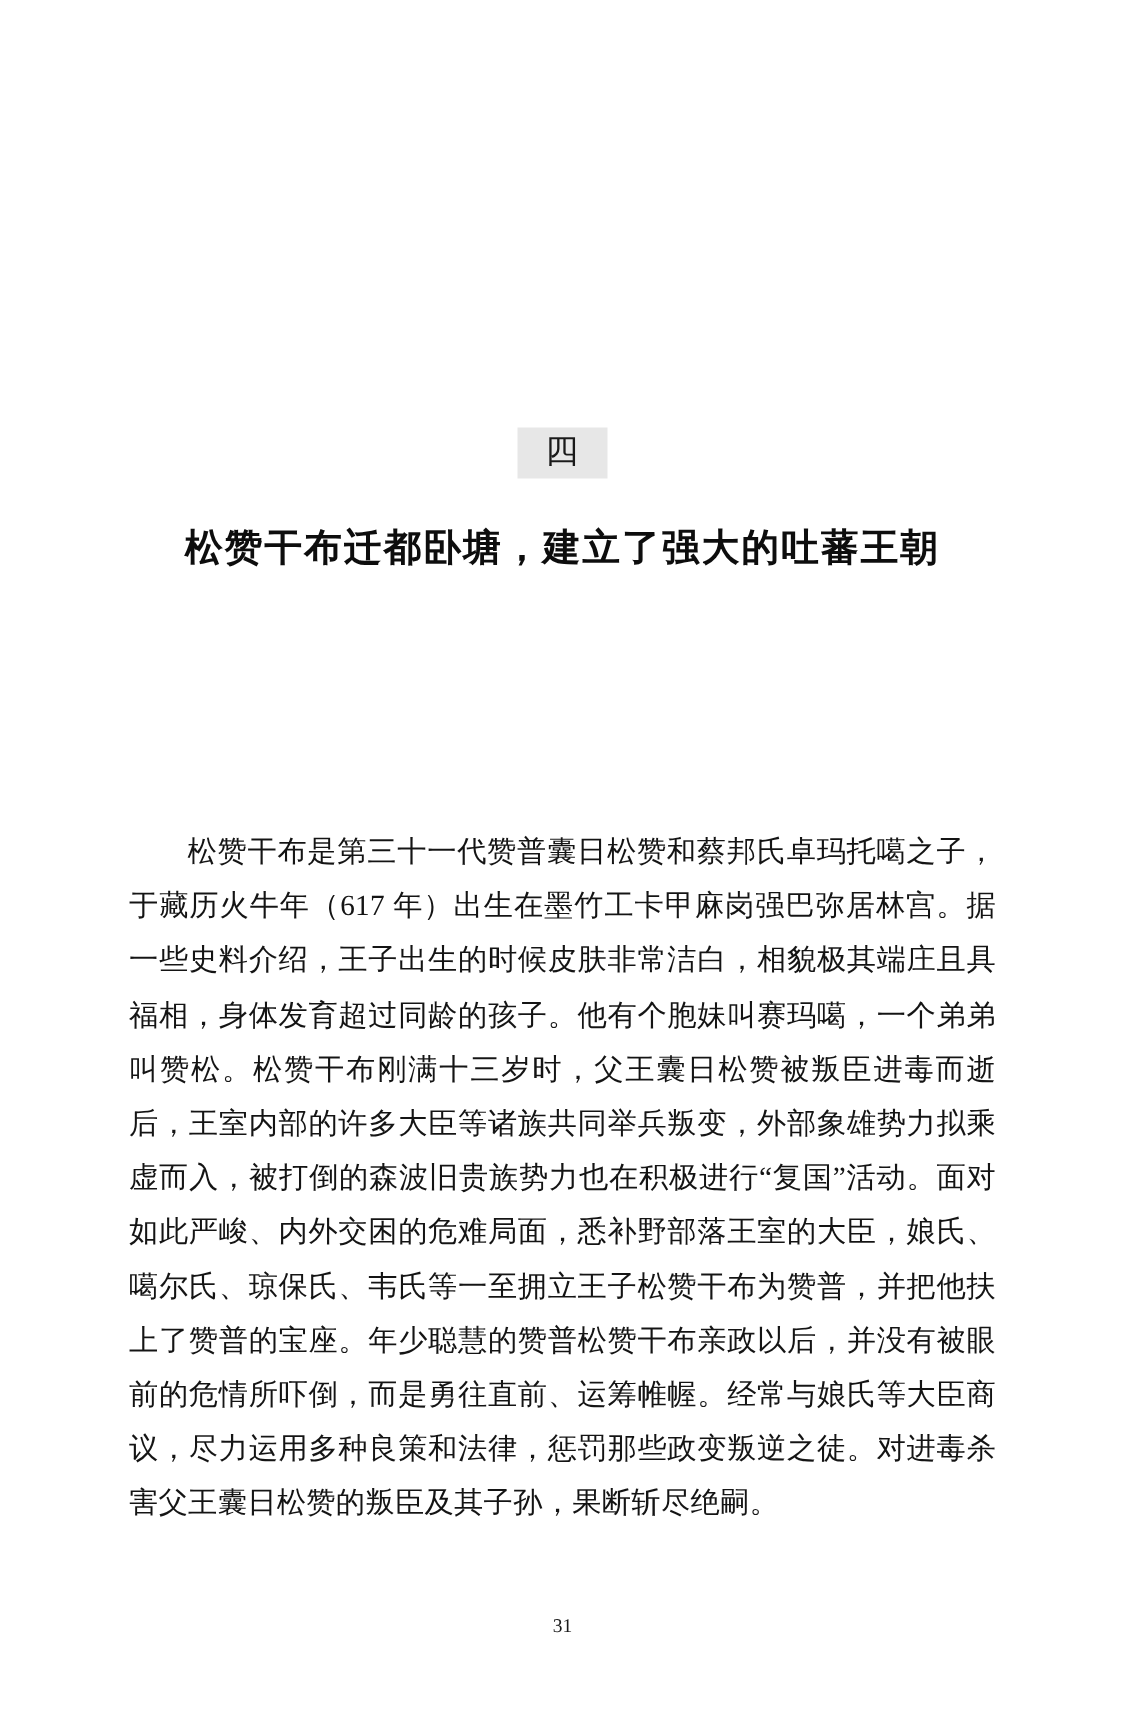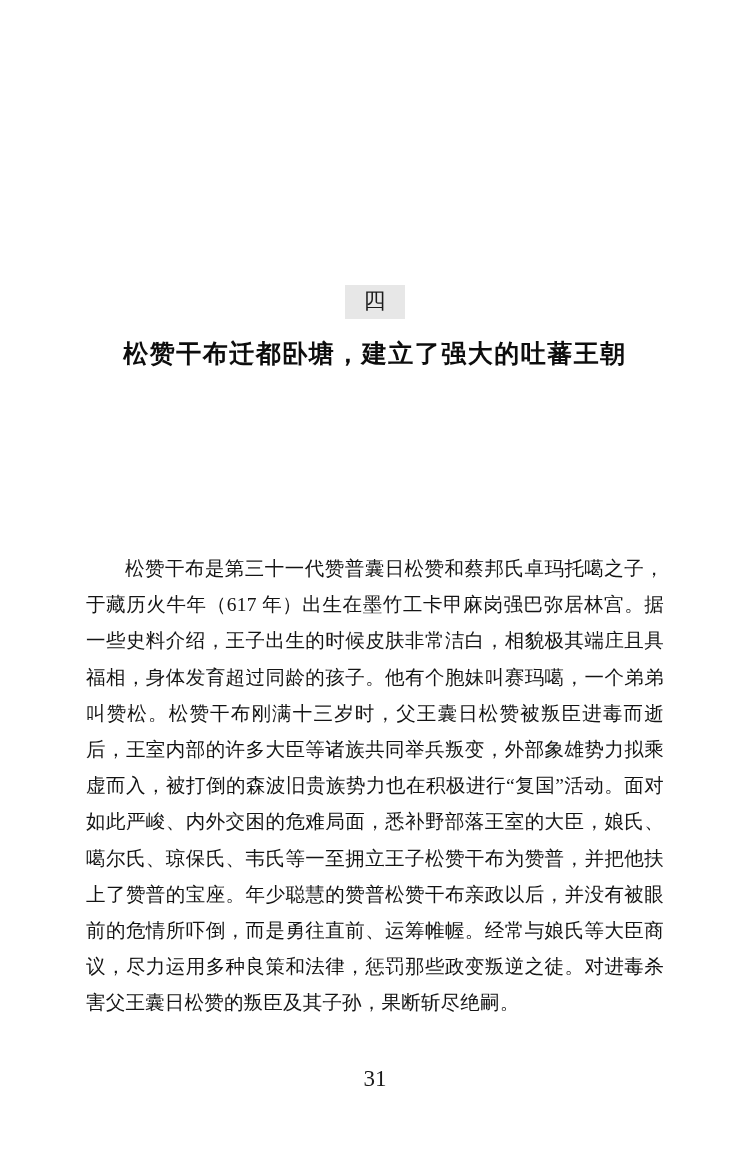--- a/index.html
+++ b/index.html
@@ -32,21 +32,21 @@
     min-width: 42px;
     padding: 5px 9px 7px 9px;
     background: #e7e7e7;
     color: #1a1a1a;
     font-size: 22px;
     line-height: 1;
     font-family: "Liberation Serif", "DejaVu Serif", serif;
     letter-spacing: 1px;
   }
   .chapter-title {
-    margin-top: 18px;
+    margin-top: 29px;
     font-size: 25px;
     font-weight: bold;
     letter-spacing: 1.5px;
     color: #0d0d0d;
     font-family: "Liberation Serif", "DejaVu Serif", serif;
   }
   .body-area {
     position: absolute;
     top: 551px;
     left: 86px;
@@ -61,21 +61,21 @@
     text-indent: 2em;
     color: #141414;
     letter-spacing: 0.2px;
   }
   .page-number {
     position: absolute;
     bottom: 58px;
     left: 0;
     width: 750px;
     text-align: center;
-    font-size: 23px;
+    font-size: 13px;
     color: #1a1a1a;
     font-family: "Liberation Serif", "DejaVu Serif", serif;
   }
 </style>
 </head>
 <body>
 
 <div class="page">
 
   <div class="chapter-area">

